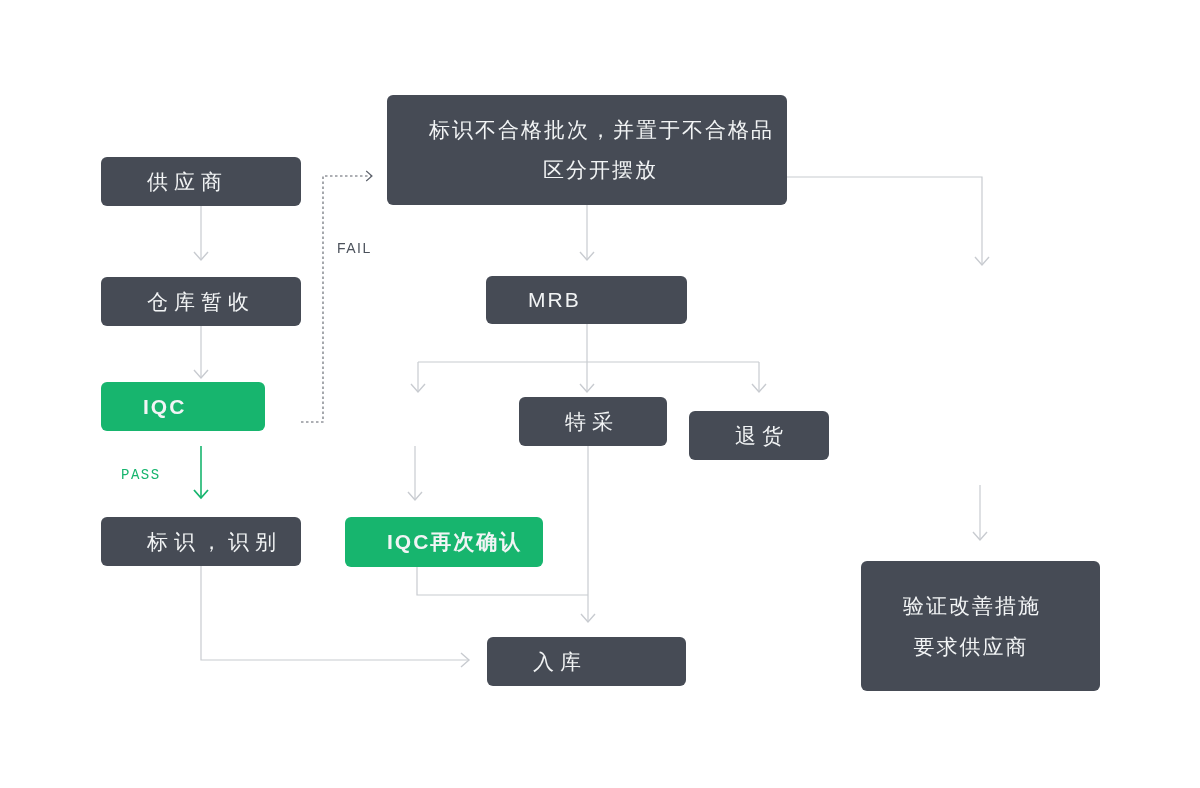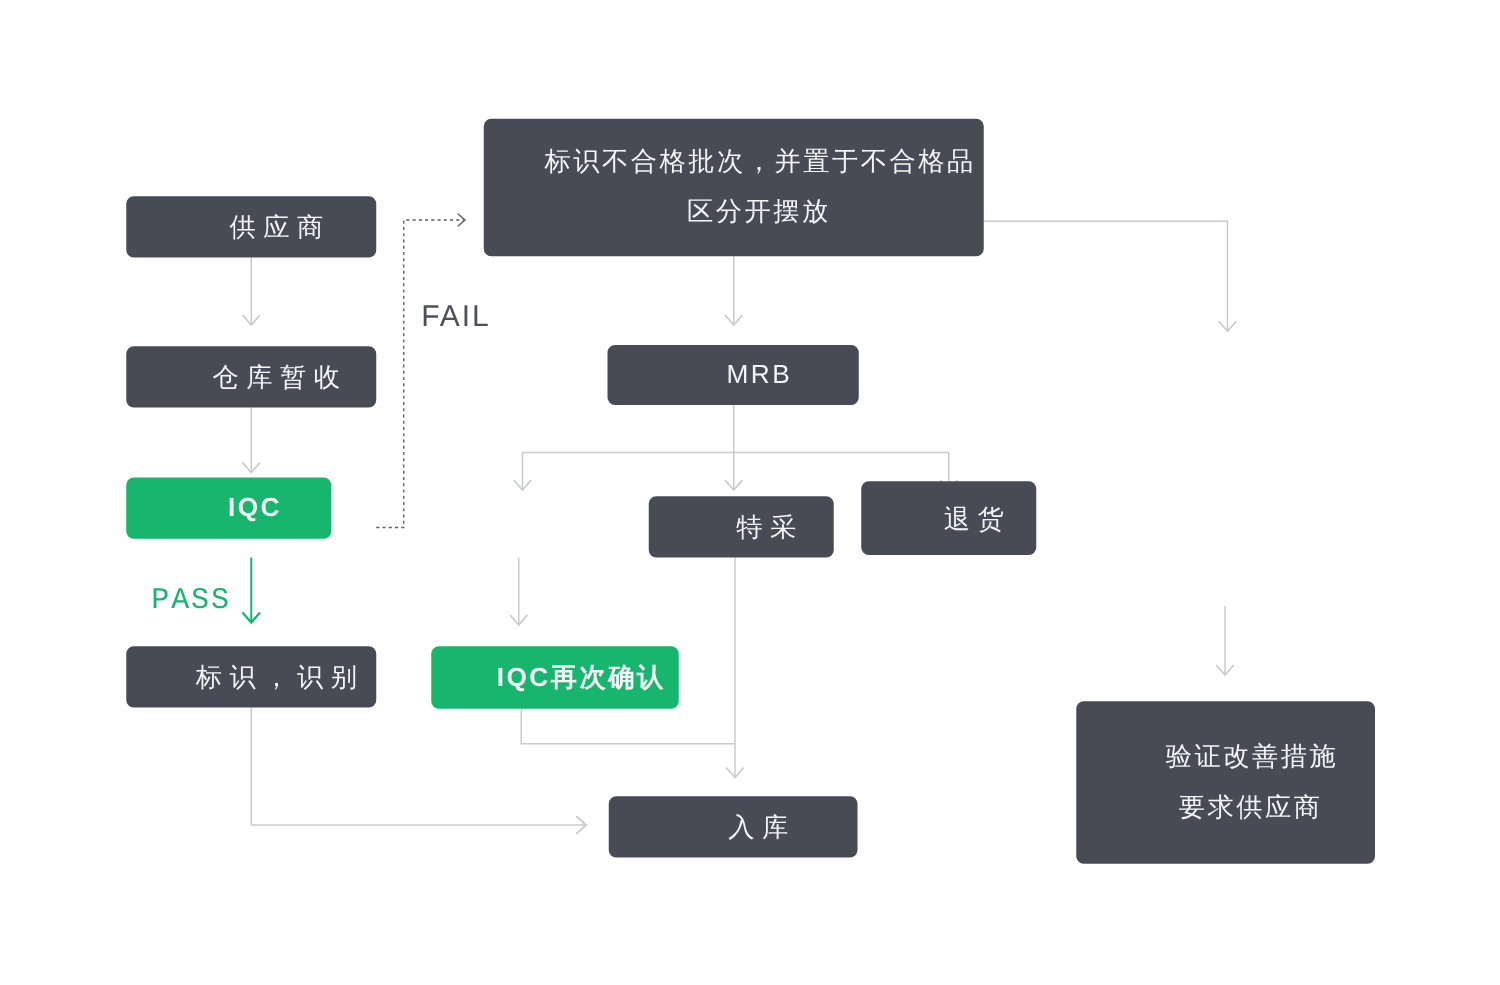--- a/index.html
+++ b/index.html
@@ -20,39 +20,39 @@
   }
   .edges{position:absolute;left:0;top:0;}
   .e{fill:none;stroke:var(--edge);stroke-width:1.2;}
   .e-green{fill:none;stroke:var(--node-green);stroke-width:1.6;}
   .e-dotted{fill:none;stroke:var(--edge-dark);stroke-width:1.1;stroke-dasharray:2.5 2.5;}
   .mk{fill:none;stroke:var(--edge);stroke-width:1.4;}
   .mk-green{fill:none;stroke:var(--node-green);stroke-width:1.8;}
   .mk-dark{fill:none;stroke:var(--edge-dark);stroke-width:1.6;}
   .node{
     position:absolute;
-    display:flex;align-items:center;justify-content:center;
+    display:flex;align-items:center;justify-content:flex-start;
     color:var(--text-light);
     text-align:center;
     border-radius:6px;
     box-sizing:border-box;
     padding-left:40px;
   }
   .node .lbl{white-space:pre-line;font-size:21px;letter-spacing:6px;text-indent:6px;}
   .node.dark{background:var(--node-dark);}
   .node.green{background:var(--node-green);}
   .node.green .lbl{font-weight:700;}
   .node.latin .lbl{letter-spacing:2px;text-indent:2px;}
   .node.multiline .lbl{font-size:21px;letter-spacing:2px;text-indent:2px;}
   .node.lh40 .lbl{line-height:40px;}
   .node.lh37 .lbl{line-height:37px;}
   .node.lh41 .lbl{line-height:41px;}
   .edge-label{
     position:absolute;
-    font-size:24px;
+    font-size:14px;
     letter-spacing:1.5px;
     color:var(--fail-text);
   }
   .edge-label.pass{color:var(--node-green);font-family:Liberation Mono, monospace;}
 </style>
 </head>
 <body>
 
 <div class="canvas">
 
@@ -110,21 +110,21 @@
 
   <div class="node dark latin" style="left:486px;top:276px;width:201px;height:48px">
     <span class="lbl">MRB</span>
   </div>
 
 
   <div class="node dark" style="left:519px;top:397px;width:148px;height:49px">
     <span class="lbl">特采</span>
   </div>
 
-  <div class="node dark" style="left:689px;top:385px;width:140px;height:59px">
+  <div class="node dark" style="left:689px;top:411px;width:140px;height:49px">
     <span class="lbl">退货</span>
   </div>
 
   <div class="node green" style="left:345px;top:517px;width:198px;height:50px">
     <span class="lbl" style="letter-spacing:2px;text-indent:2px;">IQC再次确认</span>
   </div>
 
   <div class="node dark" style="left:487px;top:637px;width:199px;height:49px">
     <span class="lbl">入库</span>
   </div>

